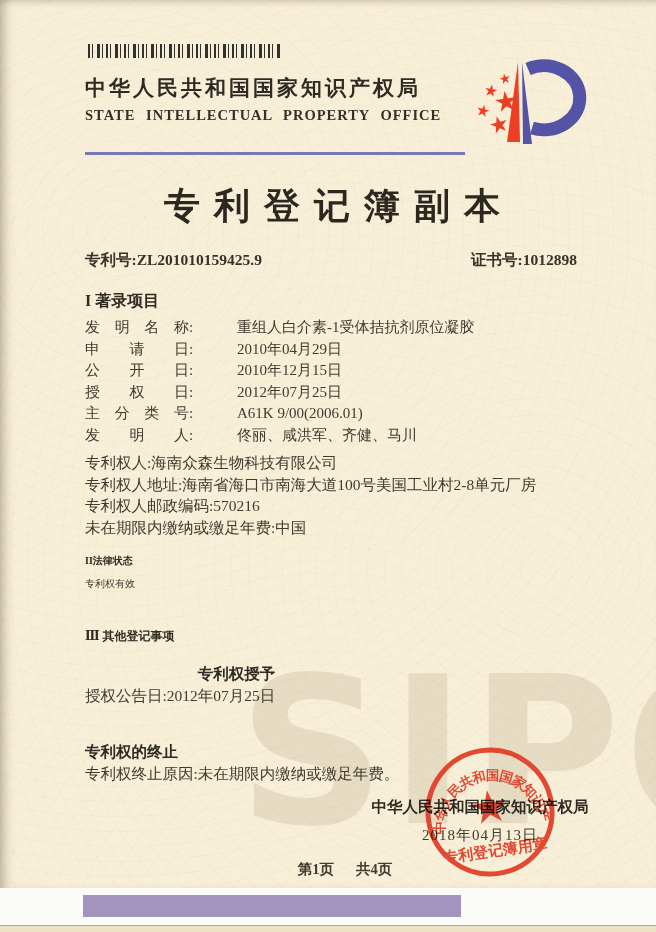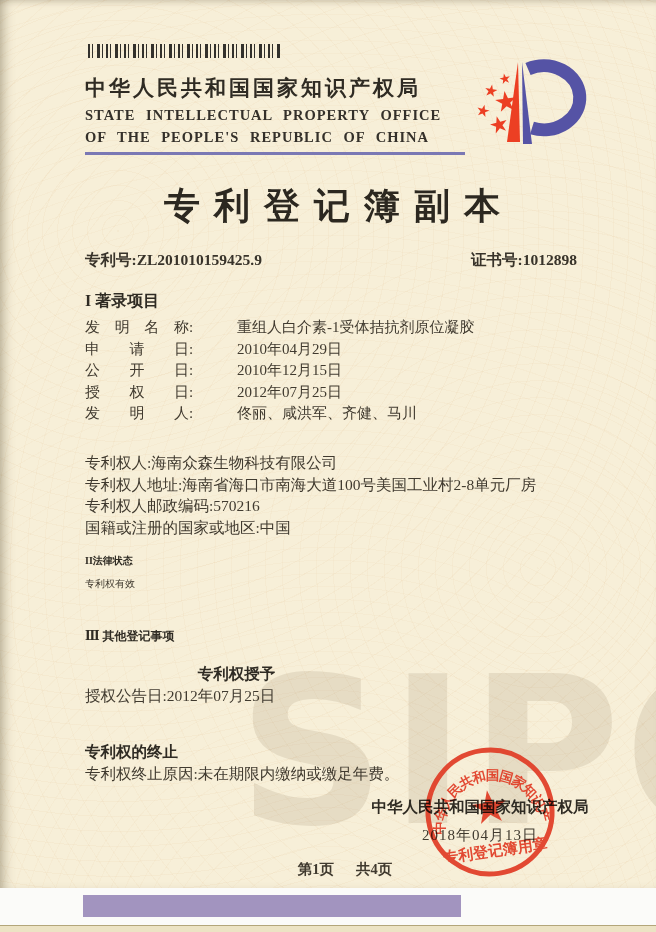--- a/index.html
+++ b/index.html
@@ -72,21 +72,20 @@
 <div class="paper">
 
   <div class="watermark">SIPO</div>
 
   <div class="content">
     <div class="barcode"></div>
 
     <div class="hdr">
       <div class="hdr-cn">中华人民共和国国家知识产权局</div>
       <div class="hdr-en">STATE INTELLECTUAL PROPERTY OFFICE</div>
-      <div class="hdr-en">OF THE PEOPLE'S REPUBLIC OF CHINA</div>
     </div>
     <div class="hdr-line"></div>
 
     <svg class="logo" width="134" height="116" viewBox="0 0 134 116">
       <defs>
         <path id="star" d="M0,-1 L0.2245,-0.309 0.951,-0.309 0.363,0.118 0.588,0.809 0,0.382 -0.588,0.809 -0.363,0.118 -0.951,-0.309 -0.2245,-0.309 Z"></path>
       </defs>
       <path d="M 66,17 A 36 32 0 1 1 70,76" fill="none" stroke-width="13" stroke="#5553a5"></path>
       <polygon points="60,10 70,92 61,92" fill="#5553a5"></polygon>
       <polygon points="56,10 58,90 45,90" fill="#ec3f23"></polygon>
@@ -115,29 +114,32 @@
       <div class="frow">
         <span class="flabel">申请日</span><span class="fcolon">:</span><span class="fvalue">2010年04月29日</span>
       </div>
       <div class="frow">
         <span class="flabel">公开日</span><span class="fcolon">:</span><span class="fvalue">2010年12月15日</span>
       </div>
       <div class="frow">
         <span class="flabel">授权日</span><span class="fcolon">:</span><span class="fvalue">2012年07月25日</span>
       </div>
       <div class="frow">
+        <span class="flabel">主分类号</span><span class="fcolon">:</span><span class="fvalue">A61K 9/00(2006.01)</span>
+      </div>
+      <div class="frow">
         <span class="flabel">发明人</span><span class="fcolon">:</span><span class="fvalue">佟丽、咸洪军、齐健、马川</span>
       </div>
     </div>
 
     <div class="patentee">
       <div>专利权人:海南众森生物科技有限公司</div>
       <div>专利权人地址:海南省海口市南海大道100号美国工业村2-8单元厂房</div>
       <div>专利权人邮政编码:570216</div>
-      <div>国籍或注册的国家或地区:中国</div>
+      <div>未在期限内缴纳或缴足年费:中国</div>
     </div>
 
     <div class="sec2">
       <div class="bold">II法律状态</div>
       <div>专利权有效</div>
     </div>
 
     <div class="sec3-h">Ⅲ 其他登记事项</div>
 
     <div class="grant">

